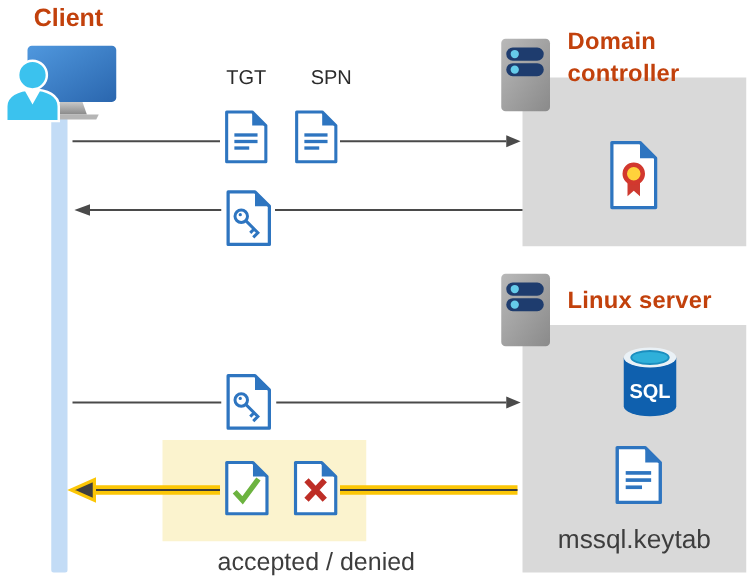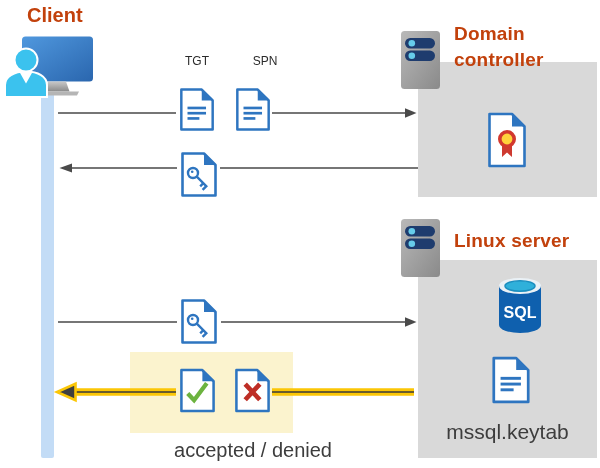--- a/index.html
+++ b/index.html
@@ -8,21 +8,21 @@
     font-family:"Liberation Sans", sans-serif; overflow:hidden;
   }
   .abs { position:absolute; }
   .box { background:#D9D9D9; z-index:0; }
   .highlight { background:#FBF3CE; z-index:1; }
   .lifeline { background:#C3DCF6; z-index:1; border-radius:2px; }
   .arrows { left:0; top:0; z-index:2; pointer-events:none; }
   .icon { z-index:3; }
   .label { z-index:4; color:#c2410c; white-space:pre-line; }
   .title { font-weight:bold; font-size:19px; line-height:26px; letter-spacing:0.2px; }
-  .small-label { font-size:12px; color:#2B2B2B; }
+  .small-label { font-size:16px; color:#2B2B2B; }
   .muted { color:#3D3D3D; }
 </style>
 </head>
 <body>
 
 <div class="stage">
 
   <svg width="0" height="0" style="position:absolute" aria-hidden="true">
     <defs>
       <linearGradient id="gradMonitor" x1="0" y1="0" x2="1" y2="1">

